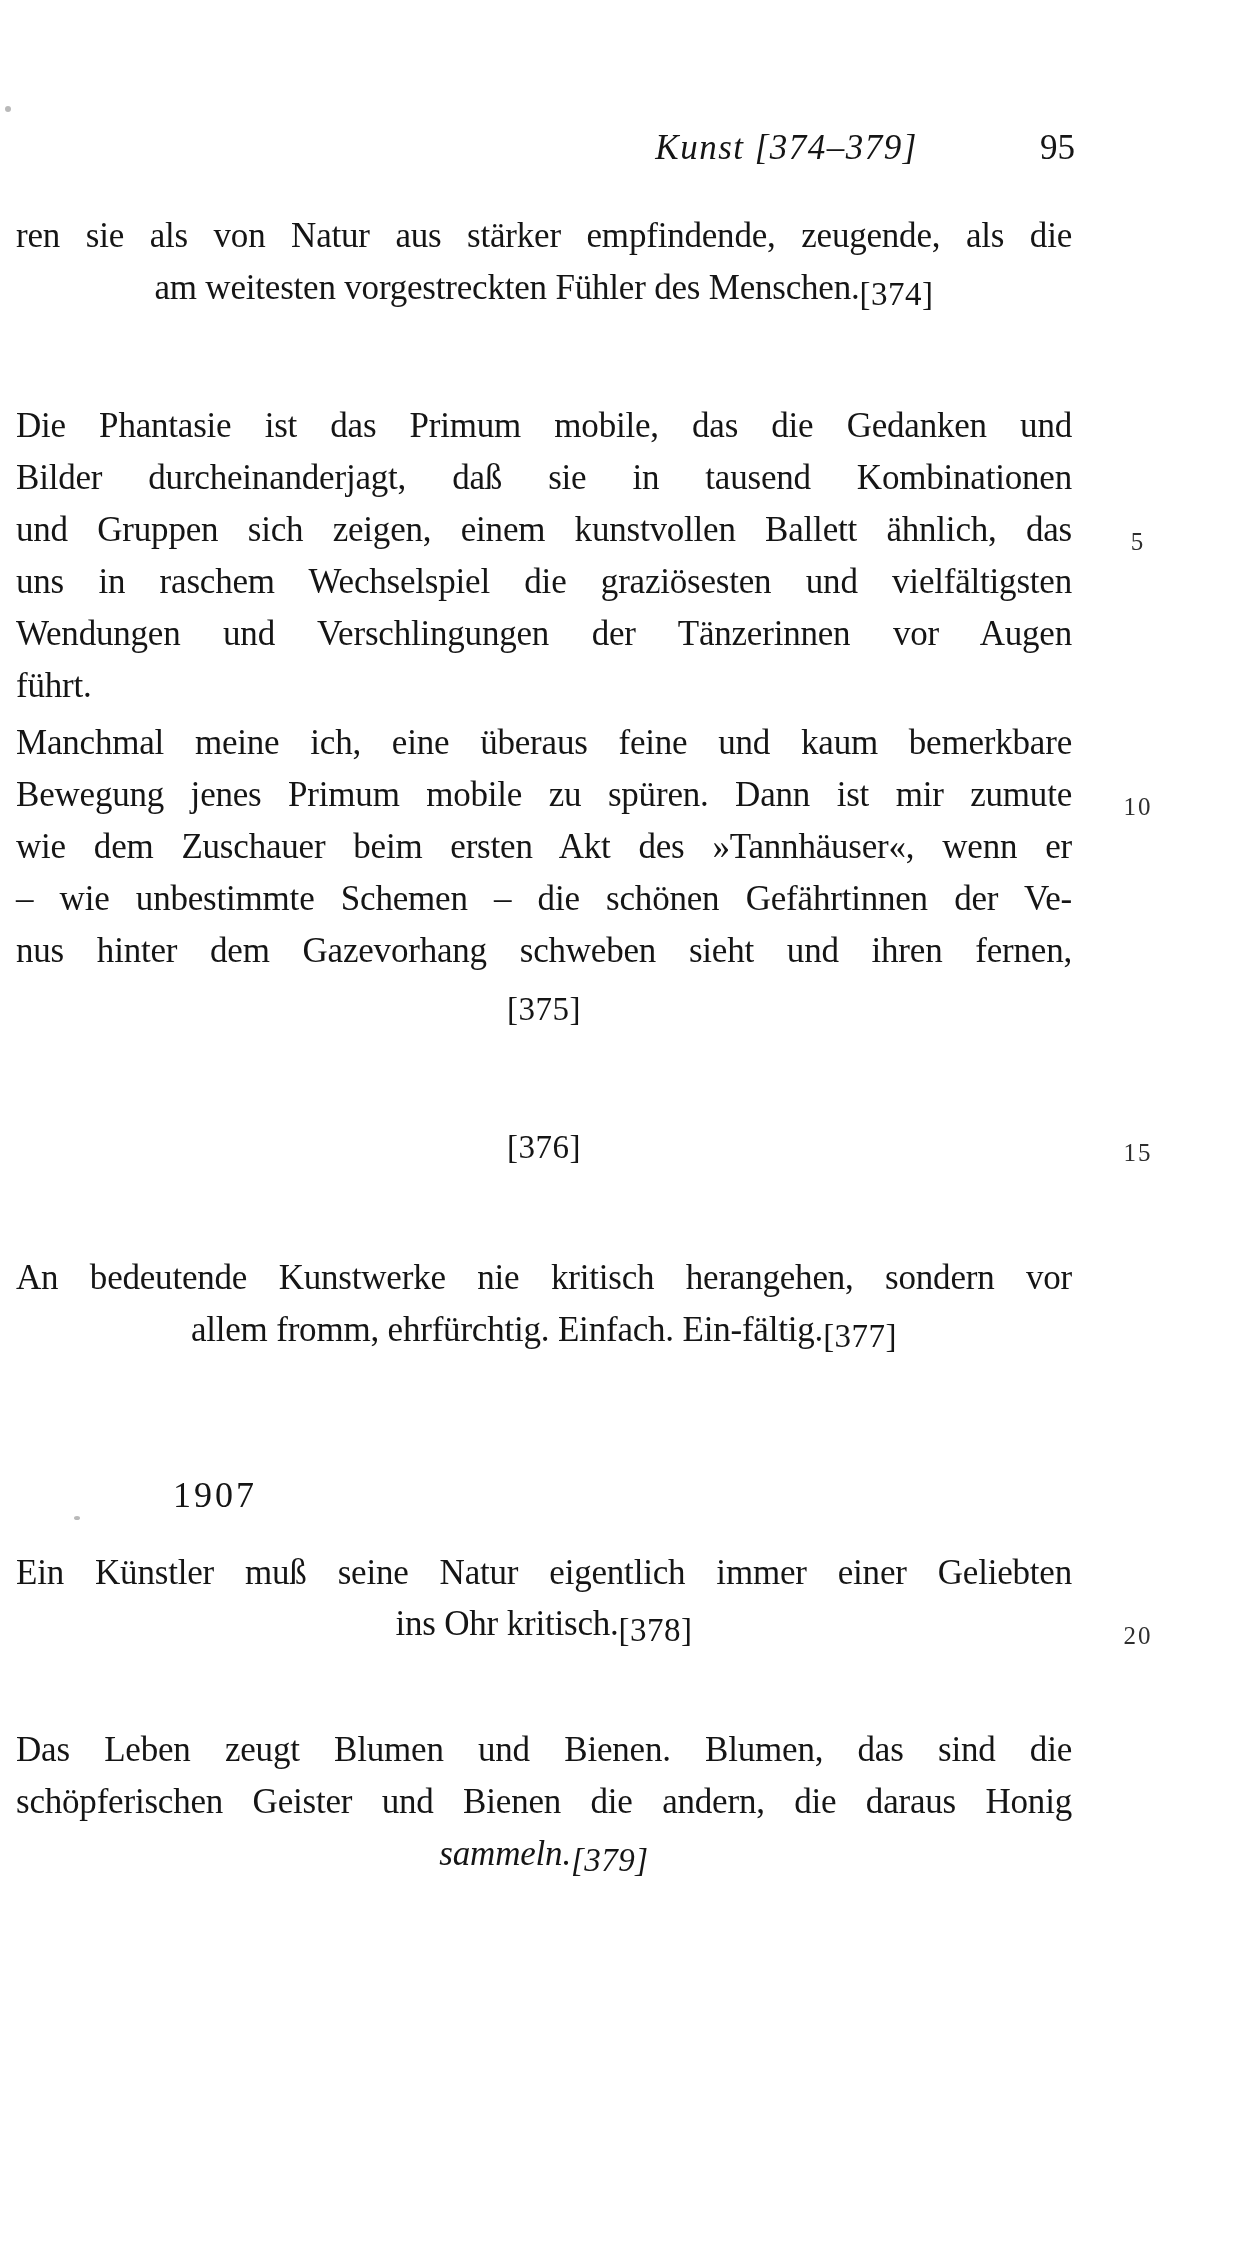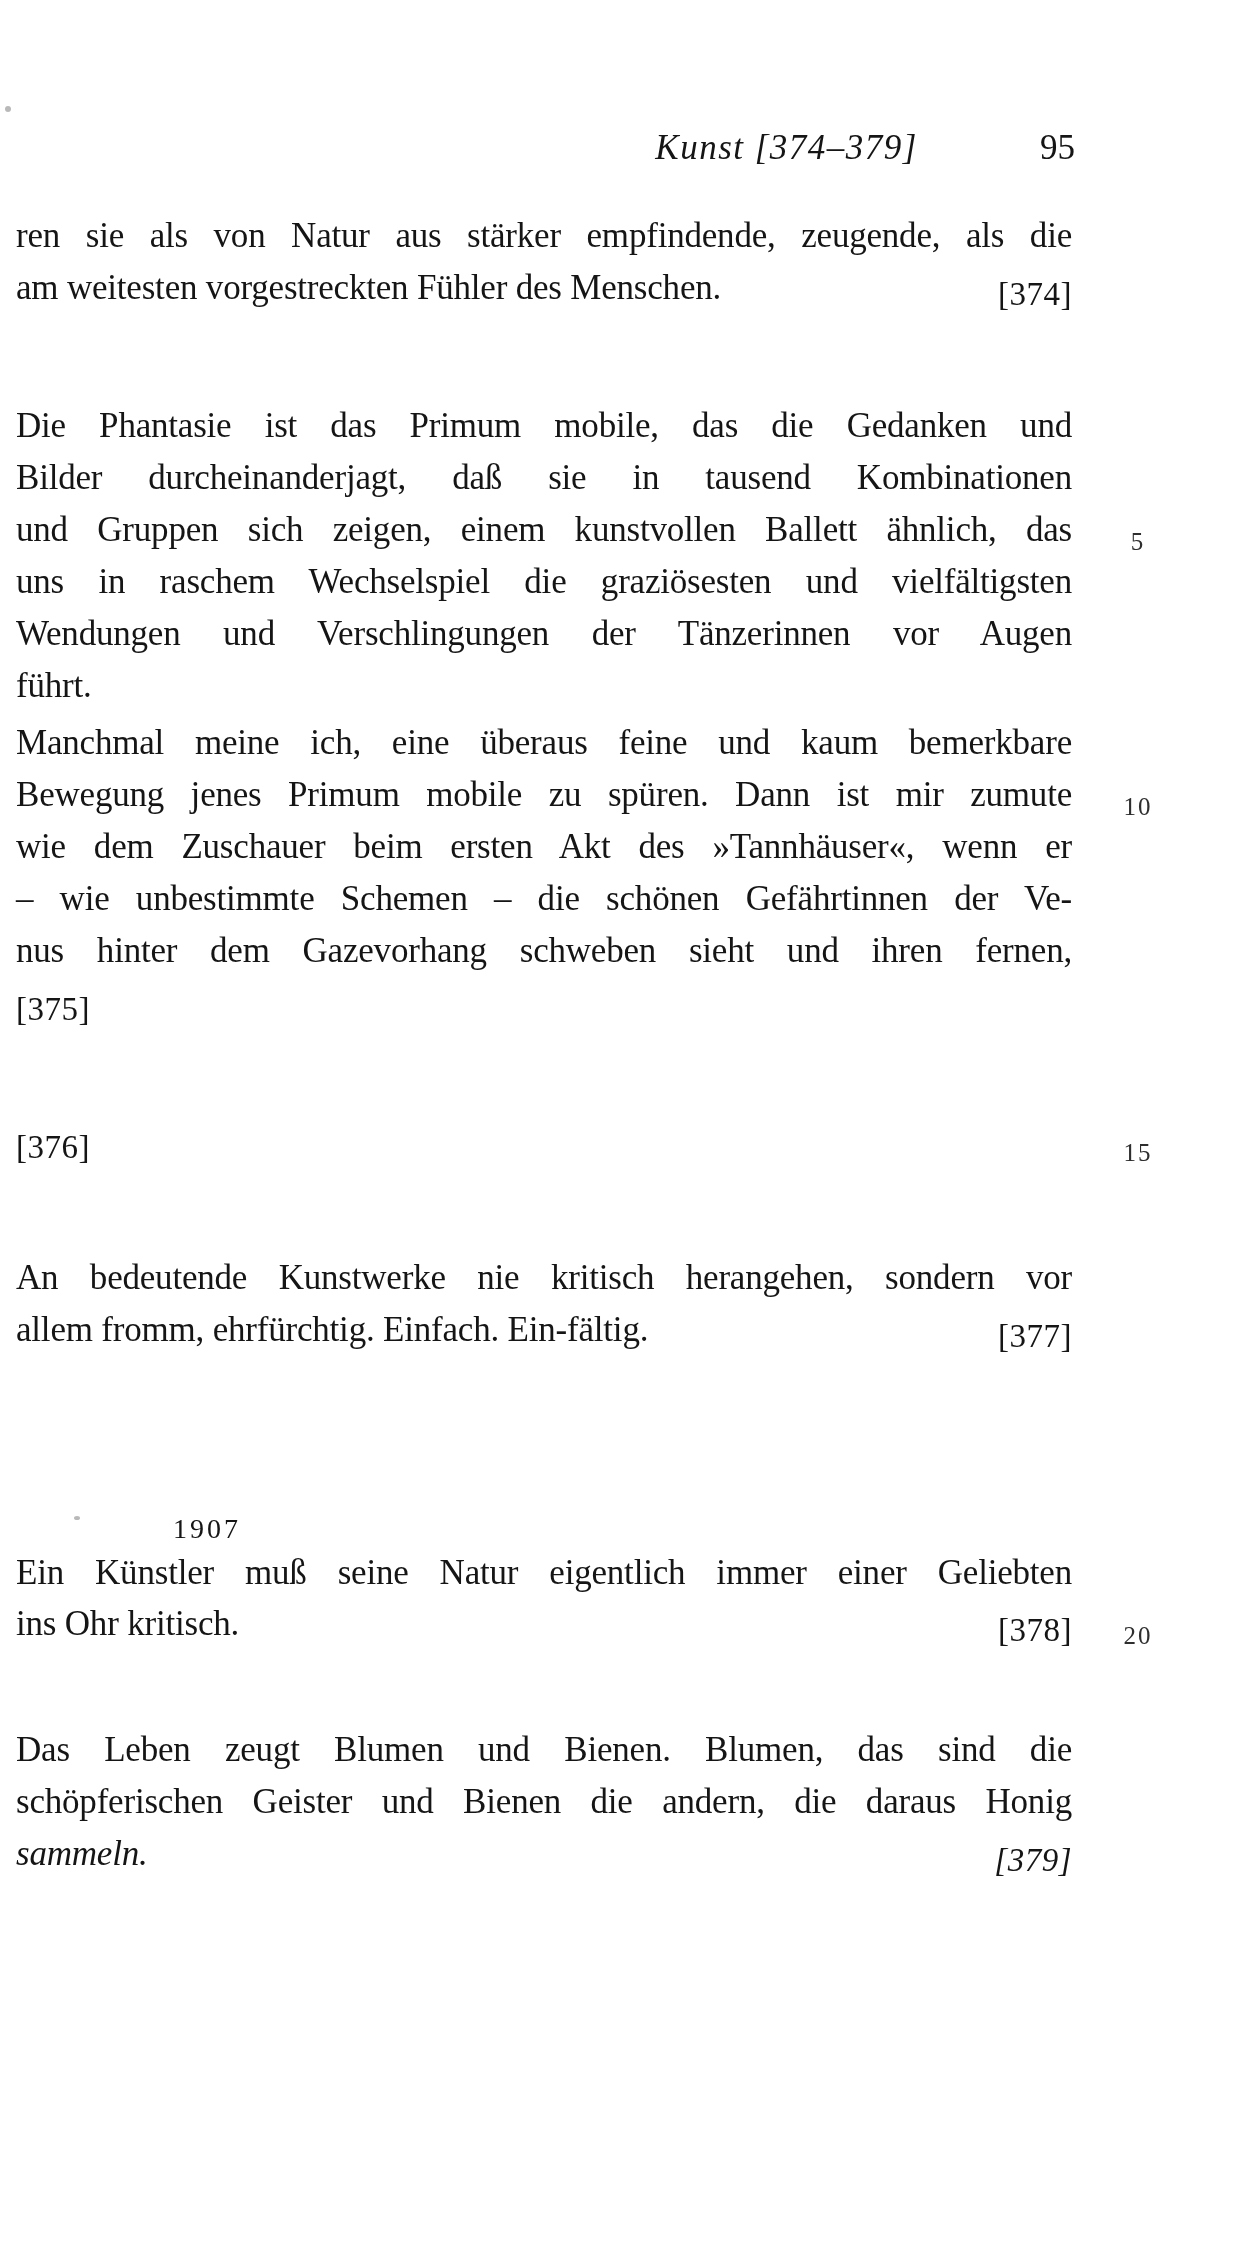--- a/index.html
+++ b/index.html
@@ -35,35 +35,34 @@
     line-height: 50px;
     letter-spacing: -0.2px;
     white-space: normal;
   }
   .line.j {           
     text-align: justify;
     text-align-last: justify;
   }
   .line.refline {     
     display: flex;
-    justify-content: space-between;
+    justify-content: center;
     align-items: baseline;
   }
   .ref {
     position: relative;
     top: 6px;
     font-size: 33px;
     letter-spacing: 0.5px;
   }
   .year {
     position: absolute;
-    font-size: 28px;
+    font-size: 36px;
     line-height: 50px;
     letter-spacing: 3px;
-    margin-top: 34px;
   }
   .lineno {
     position: absolute;
     left: 1106px;
     width: 64px;
     text-align: center;
     font-size: 25px;
     line-height: 30px;
     letter-spacing: 2px;
     color: #2e2e2e;

